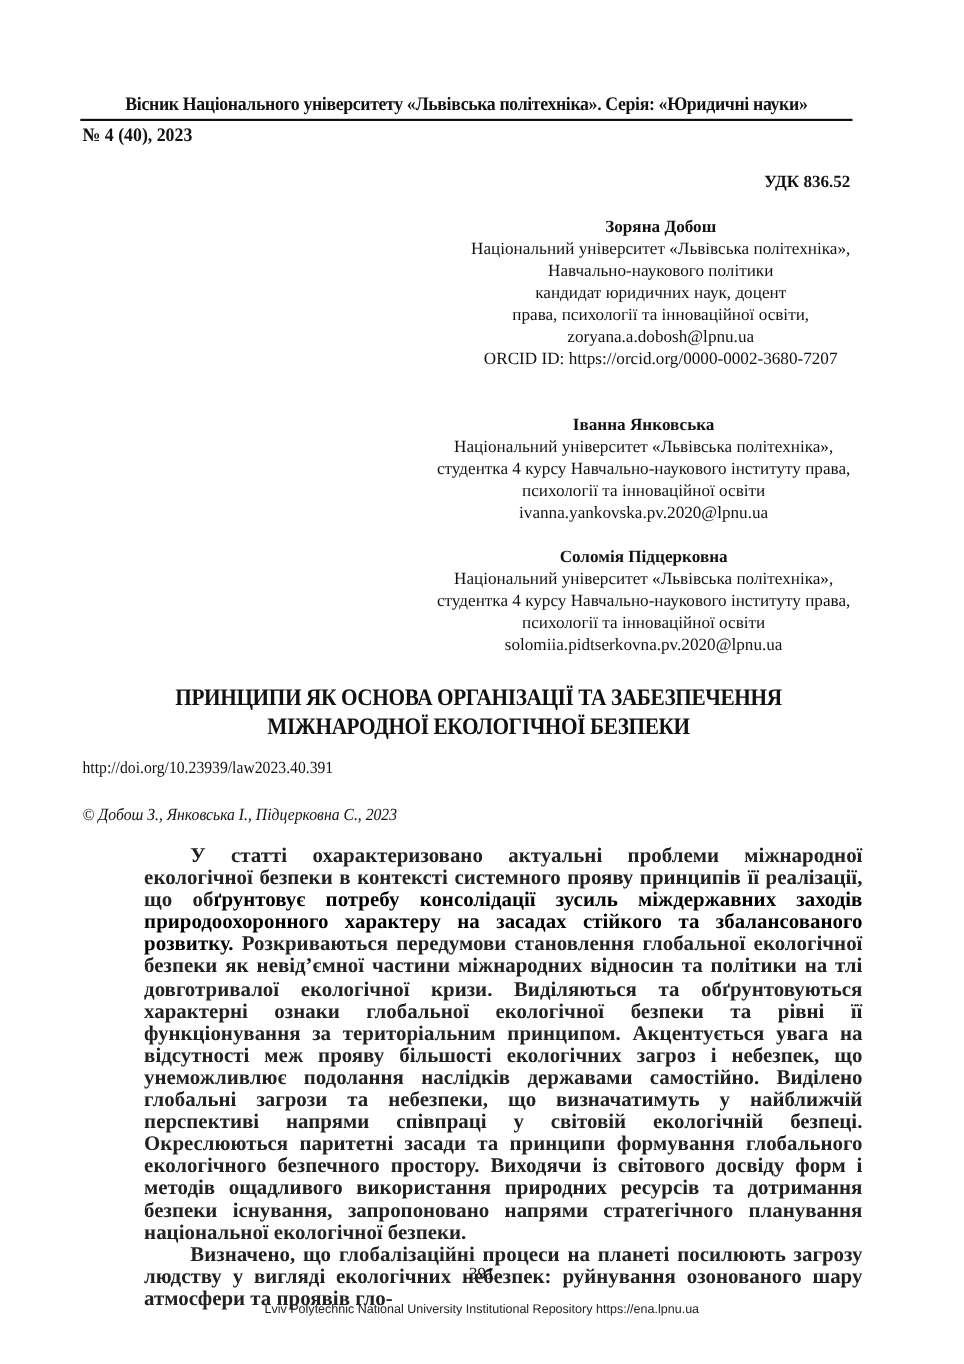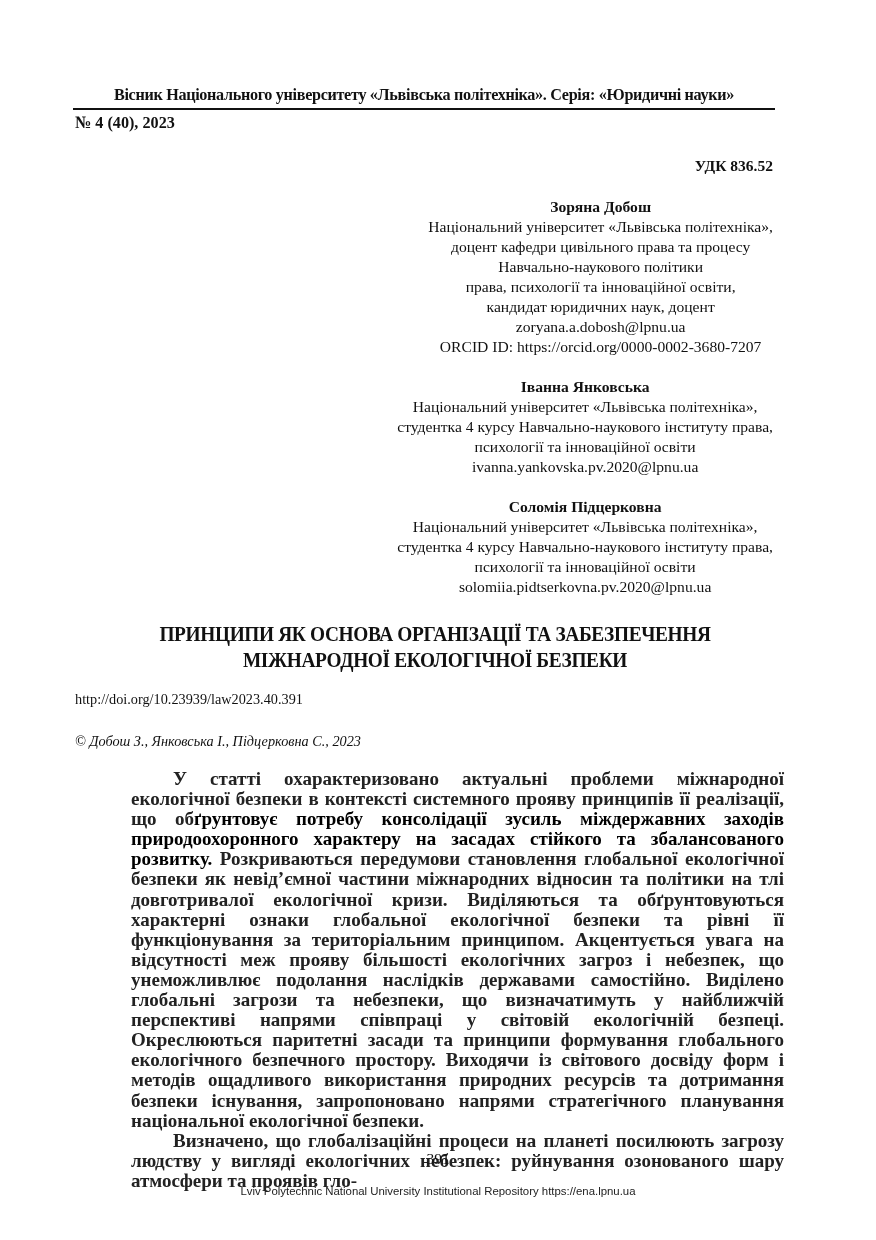--- a/index.html
+++ b/index.html
@@ -46,24 +46,23 @@
 
   <div class="journal-header">Вісник Національного університету «Львівська політехніка». Серія: «Юридичні науки»</div>
   <div class="header-rule"></div>
   <div class="issue">№ 4 (40), 2023</div>
 
   <div class="udk">УДК 836.52</div>
 
   <div class="author-block" id="author-1">
     <div class="author-name">Зоряна Добош</div>
     <div>Національний університет «Львівська політехніка»,</div>
-    <div>доцент кафедри цивільного права та процесу</div>
     <div>Навчально-наукового політики</div>
+    <div>кандидат юридичних наук, доцент</div>
     <div>права, психології та інноваційної освіти,</div>
-    <div>кандидат юридичних наук, доцент</div>
     <div>zoryana.a.dobosh@lpnu.ua</div>
     <div>ORCID ID: https://orcid.org/0000-0002-3680-7207</div>
   </div>
 
   <div class="author-block" id="author-2">
     <div class="author-name">Іванна Янковська</div>
     <div>Національний університет «Львівська політехніка»,</div>
     <div>студентка 4 курсу Навчально-наукового інституту права,</div>
     <div>психології та інноваційної освіти</div>
     <div>ivanna.yankovska.pv.2020@lpnu.ua</div>

